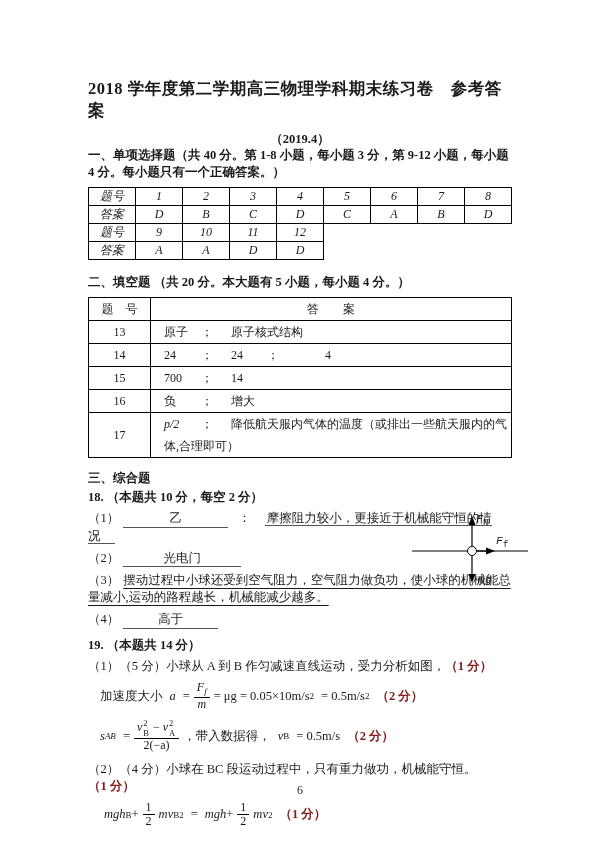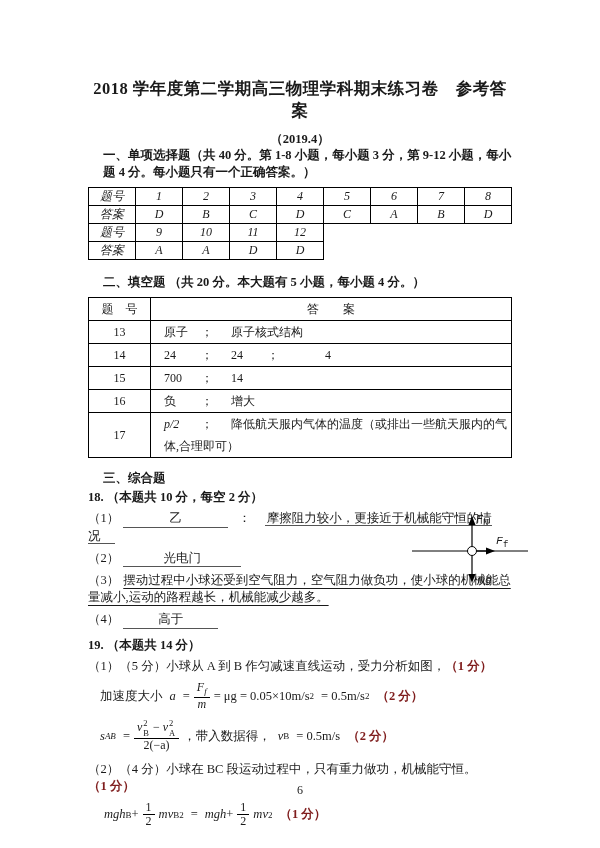--- a/index.html
+++ b/index.html
@@ -4,24 +4,24 @@
 <style>
   * { box-sizing: border-box; }
   html,body { margin:0; padding:0; background:#ffffff; }
   body {
     width:600px; height:848px;
     font-family:"Liberation Serif","DejaVu Serif",serif;
     color:#1a1a1a; font-size:12.5px; line-height:1.35;
   }
   .page { position:relative; width:600px; height:848px; padding:78px 88px 0 88px; overflow:hidden; }
 
-  .title { font-size:16.5px; font-weight:bold; text-align:center; margin:0 0 8px 0; letter-spacing:0.5px; }
+  .title { font-size:16.5px; font-weight:bold; text-align:left; margin:0 0 8px 0; letter-spacing:0.5px; }
   .date  { font-size:12.5px; font-weight:bold; text-align:center; margin:0 0 0 0; }
 
-  .sec-head { font-weight:bold; margin:0 0 6px 15px; }
+  .sec-head { font-weight:bold; margin:0 0 6px 0; }
   .q-head   { font-weight:bold; margin:8px 0 4px 0; }
 
   table { border-collapse:collapse; width:100%; table-layout:fixed; }
   td { border:1px solid #000; font-size:12px; text-align:center; padding:0; }
 
   .choice { margin:4px 0 14px 0;font-style:italic; }
   .choice td { height:17.5px; line-height:17px; }
   .choice td.e { border:none; }
 
   .fill { margin:4px 0 12px 0; }

